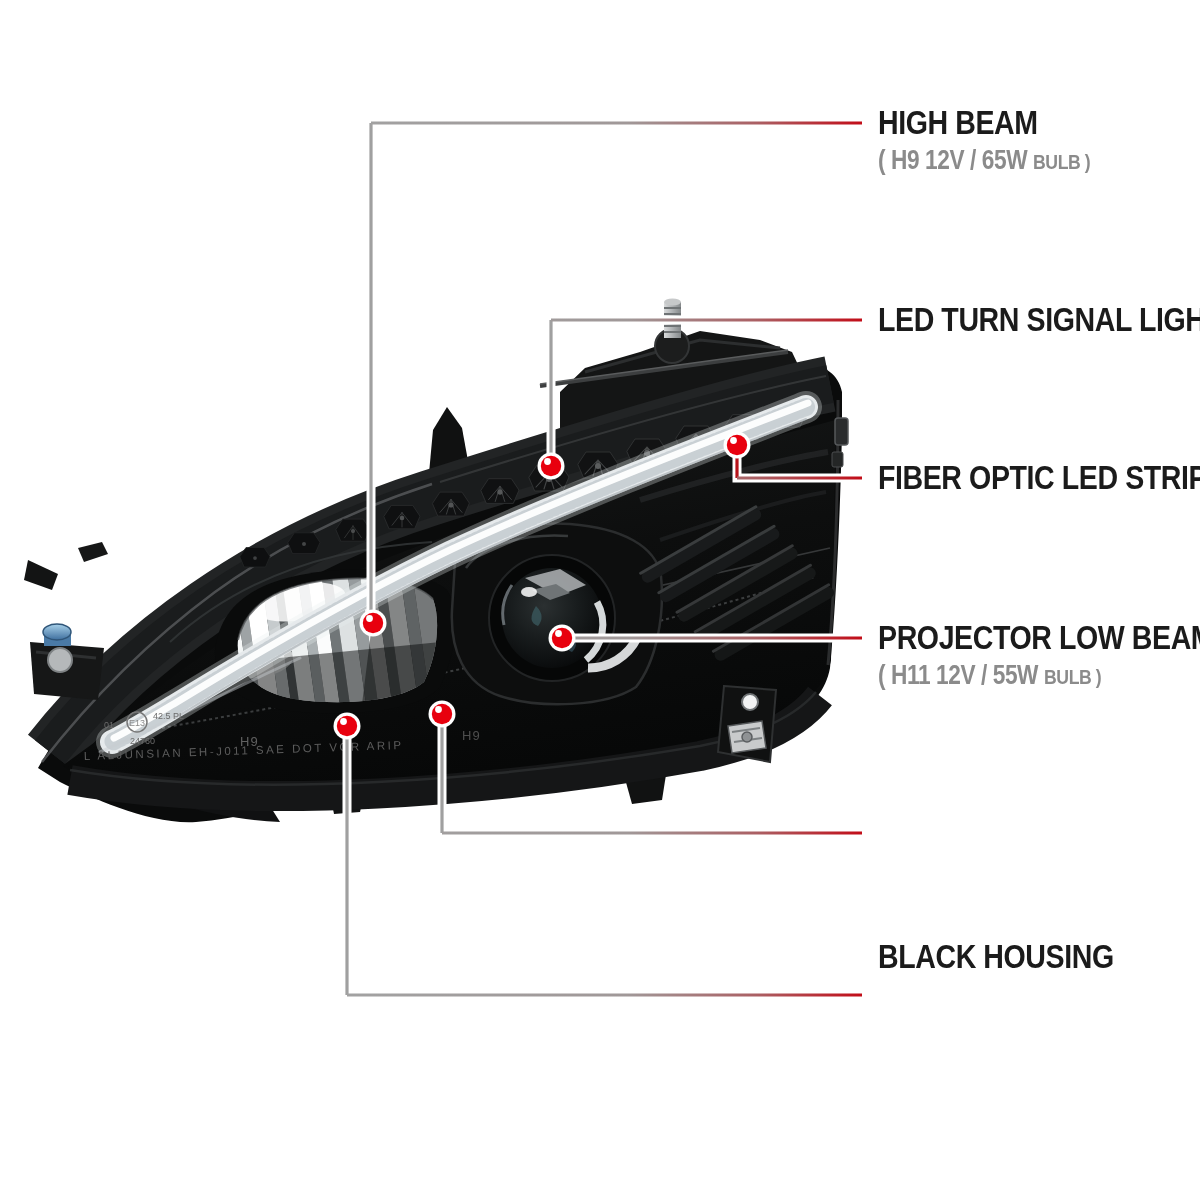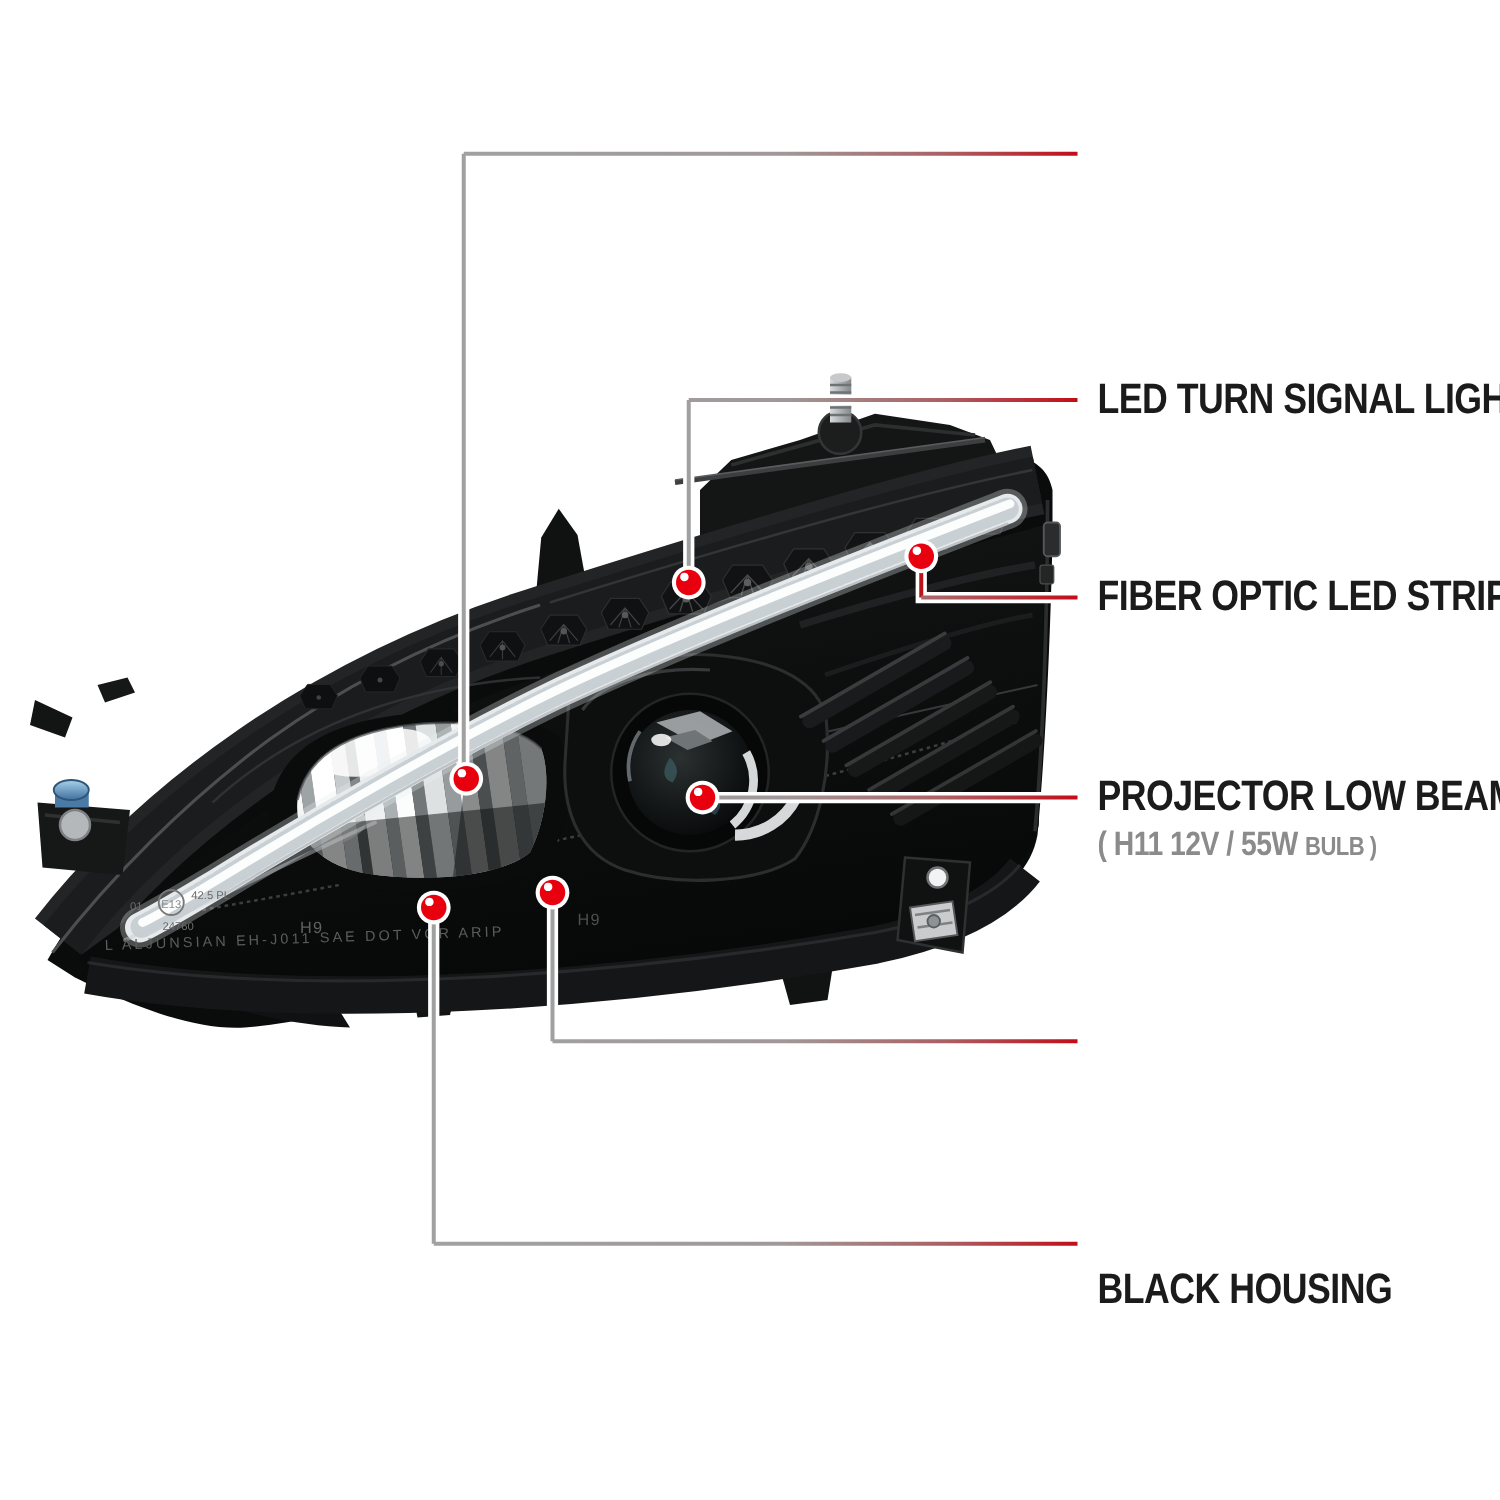--- a/index.html
+++ b/index.html
@@ -330,32 +330,36 @@
           <circle cx="438.5" cy="709.5" r="3.4" fill="#ffffff"></circle>
         </g>
     <g>
           <circle cx="347" cy="726" r="13.5" fill="#ffffff"></circle>
           <circle cx="347" cy="726" r="10.2" fill="#e8000e"></circle>
           <circle cx="343.5" cy="721.5" r="3.4" fill="#ffffff"></circle>
         </g>
   </g>
 </svg>
 
+  <div class="label" style="top:105px">
+    <div class="title">HIGH BEAM</div>
+    <div class="sub"><span>( H9  12V / 65W </span><span class="sub-small">BULB )</span></div>
+  </div>
 
   <div class="label" style="top:302px">
     <div class="title">LED TURN SIGNAL LIGHT</div>
   </div>
 
   <div class="label" style="top:460px">
     <div class="title">FIBER OPTIC LED STRIP</div>
   </div>
 
   <div class="label" style="top:620px">
     <div class="title">PROJECTOR LOW BEAM</div>
     <div class="sub"><span>( H11  12V / 55W </span><span class="sub-small">BULB )</span></div>
   </div>
 
 
-  <div class="label" style="top:1014px">
+  <div class="label" style="top:939px">
     <div class="title">BLACK HOUSING</div>
   </div>
 
 </div>
 
 </body></html>

